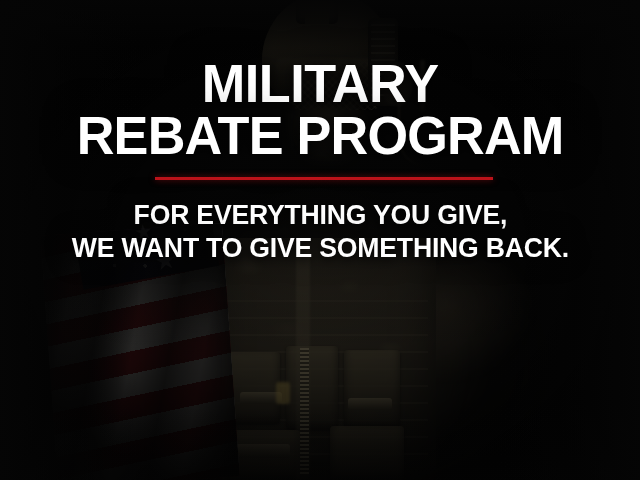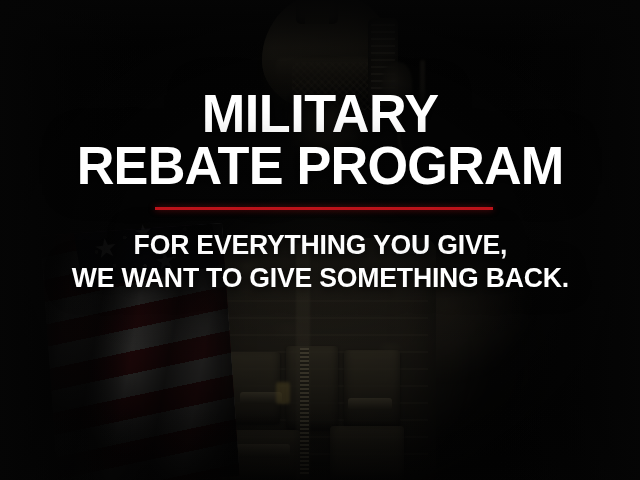--- a/index.html
+++ b/index.html
@@ -401,21 +401,21 @@
   }
 
   
   .content {
     position: absolute;
     inset: 0;
     display: flex;
     flex-direction: column;
     align-items: center;
     justify-content: flex-start;
-    padding-top: 88px;
+    padding-top: 58px;
     box-sizing: border-box;
   }
 
   .headline {
     margin: 0;
     text-align: center;
     color: #ffffff;
     font-family: "Liberation Sans", sans-serif;
     font-weight: 700;
     font-size: 53px;

